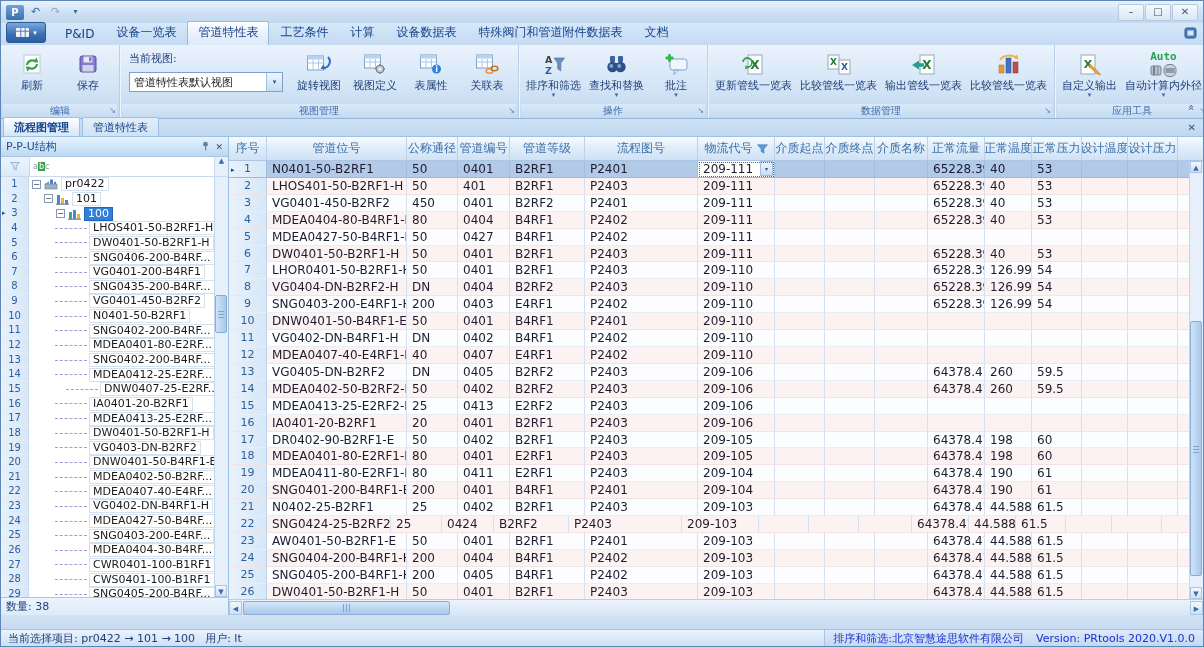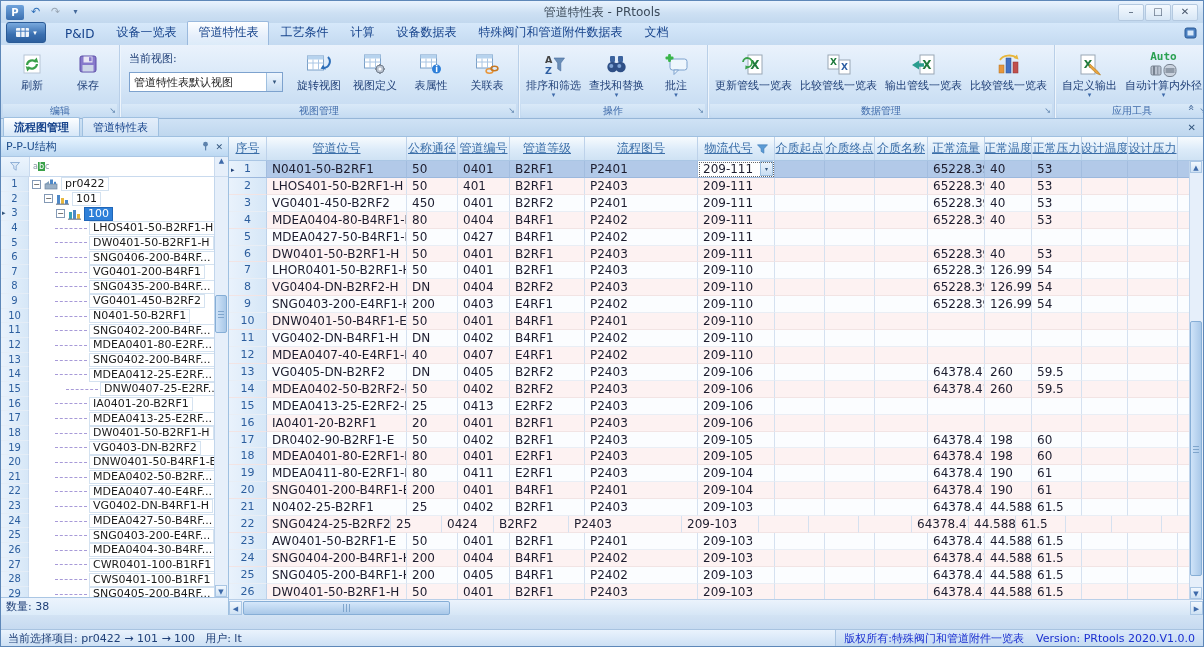--- a/index.html
+++ b/index.html
@@ -83,21 +83,21 @@
   .tree-vscroll{position:absolute;right:0;top:0;bottom:0;width:13px;background:#e6effa;border-left:1px solid #c2d6ec;}
   .panel-footer{height:17px;flex:0 0 17px;border-top:1px solid #aac6e4;background:linear-gradient(#ecf4fd,#dcebf9);
     font-size:11px;color:#1f3f77;display:flex;align-items:center;padding-left:5px;}
   
   .table-area{position:absolute;left:228px;top:136px;right:0;bottom:31px;background:#eef5fc;
     display:flex;flex-direction:column;box-sizing:border-box;}
   .tgrid{flex:1;position:relative;overflow:hidden;}
   .thead{height:24px;display:flex;background:linear-gradient(#f7fbfe,#dcebf9 55%,#cfe2f4);
     border-bottom:1px solid #aac6e4;box-sizing:border-box;padding-right:13px;}
   .th{border-right:1px solid #bdd2ea;display:flex;align-items:center;justify-content:center;
-    font-size:12px;color:#3a6ea8;gap:4px;box-sizing:border-box;white-space:nowrap;overflow:hidden;flex-shrink:0;text-decoration:underline;}
+    font-size:12px;color:#3a6ea8;gap:4px;box-sizing:border-box;white-space:nowrap;overflow:hidden;flex-shrink:0;}
   .th.fill{flex:1;border-right:none;}
   .tbody{position:absolute;top:24px;left:0;right:13px;bottom:0;overflow:hidden;}
   .trow{display:flex;height:16.92px;line-height:16.5px;font-size:12px;}
   .td{border-right:1px solid #d5e1f0;border-bottom:1px solid #e9eef5;padding:0 0 0 5px;
     white-space:nowrap;overflow:hidden;color:#1c1c2e;background:#fbfdff;box-sizing:border-box;flex-shrink:0;}
   .td.fill{flex:1;border-right:none;padding:0;}
   .td.gut{background:linear-gradient(90deg,#e9f2fc,#d6e7f7);color:#2c5e9e;text-align:center;padding:0;
     border-right:1px solid #bdd2ea;position:relative;font-size:11px;}
   .trow.pink .td{background:#fdf2f2;border-bottom-color:#f2e4e4;}
   .trow.pink .td.gut,.trow.selected .td.gut{background:linear-gradient(90deg,#e9f2fc,#d6e7f7);}
@@ -135,21 +135,20 @@
 
 <div id="app">
 
   <div class="titlebar">
     <div class="qat">
       <span class="appicon">P</span>
       <span class="qbtn qundo">↶</span>
       <span class="qbtn qredo">↷</span>
       <span class="qbtn qmore">▾</span>
     </div>
-    <div class="apptitle">管道特性表 - PRtools</div>
     <div class="winbtns">
       <span class="winbtn">–</span>
       <span class="winbtn">□</span>
       <span class="winbtn">✕</span>
     </div>
   </div>
 
   <div class="ribbon-tabs">
     <div class="appbtn">
       <svg width="16" height="12">
@@ -1240,18 +1239,18 @@
   </div>
 
   <div class="bottom-strip"></div>
 
   <div class="statusbar">
     <div class="sb-left">
       <span>当前选择项目: pr0422 → 101 → 100</span>
       <span>用户: lt</span>
     </div>
     <div class="sb-right">
-      <span>版权所有:特殊阀门和管道附件一览表</span>
+      <span>排序和筛选:北京智慧途思软件有限公司</span>
       <span>Version: PRtools 2020.V1.0.0</span>
     </div>
   </div>
 
 </div>
 
 </body></html>

